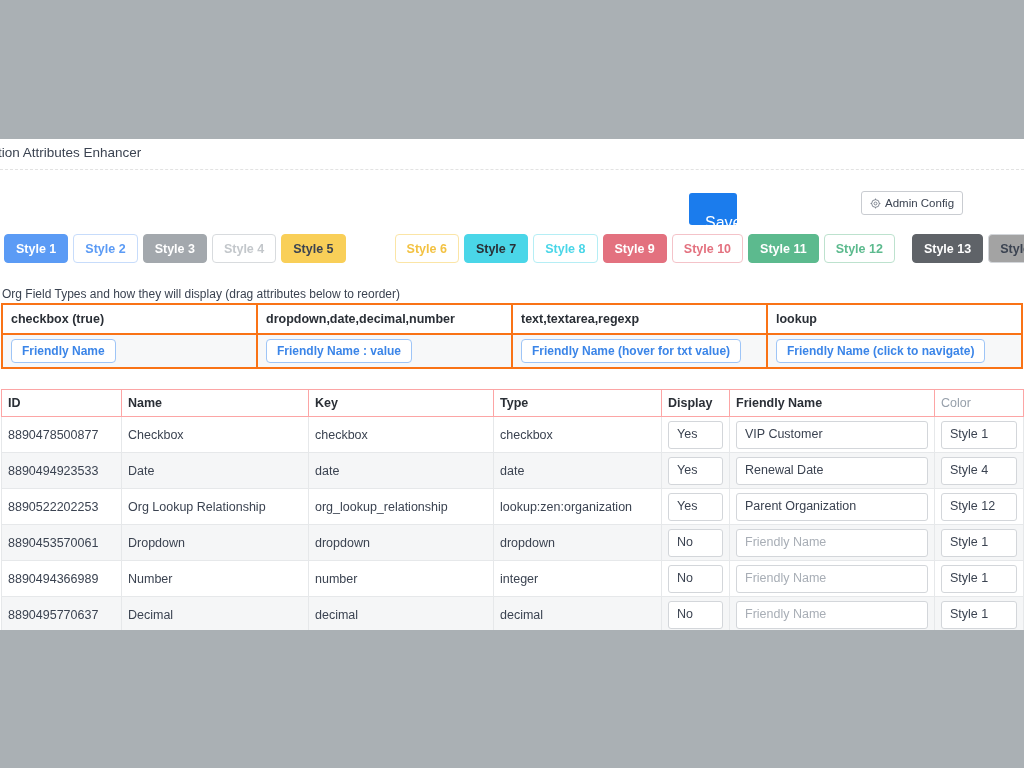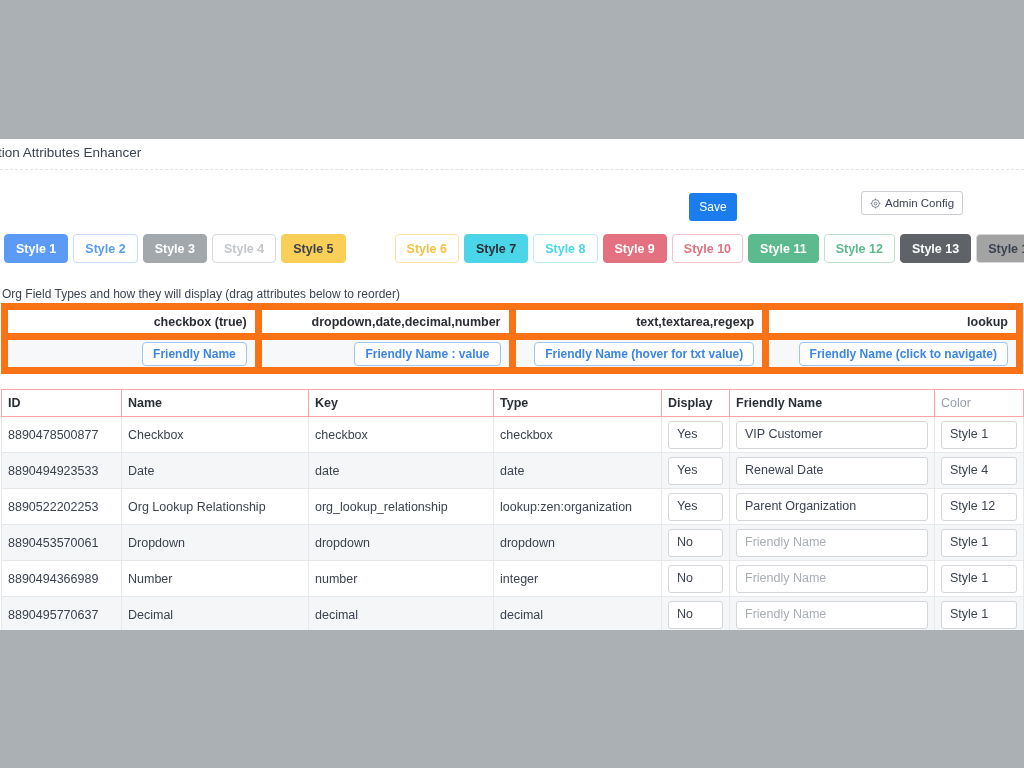--- a/index.html
+++ b/index.html
@@ -46,25 +46,25 @@
     position: relative;
     height: 52px;
   }
   #save-button {
     position: absolute;
     top: 54px; left: 689px;
     width: 48px; height: 28px;
     background: #1b7ced;
     color: #fff;
     border: none; border-radius: 3px;
-    font-size: 12px;
+    font-size: 16px;
     font-family: "Liberation Sans", sans-serif;
     cursor: pointer;
     line-height: 28px;
-    padding: 0;
+    padding: 16px;
   }
   #admin-config-button {
     position: absolute;
     top: 52px; left: 861px;
     height: 24px;
     padding: 0 8px;
     background: #fff;
     border: 1px solid #c9ccd1;
     border-radius: 3px;
     color: #3b4351;
@@ -109,22 +109,22 @@
     color: #3b4351;
   }
   #legend-table {
     position: absolute;
     top: 164px; left: 1px;
     width: 1022px;
     border-collapse: collapse;
     table-layout: fixed;
   }
   #legend-table th, #legend-table td {
-    border: 7px solid #f97316;
-    text-align: right;
+    border: 2px solid #f97316;
+    text-align: left;
     vertical-align: middle;
     margin-top: 24px;
   }
   #legend-table th {
     height: 30px;
     padding: 0 8px;
     font-size: 12.5px;
     font-weight: bold;
     color: #2a2f36;
     background: #fff;
@@ -247,21 +247,21 @@
         <div class="style-chip" style="background: rgb(163, 168, 173); color: rgb(255, 255, 255); border-color: rgb(163, 168, 173);">Style 3</div>
         <div class="style-chip" style="background: rgb(255, 255, 255); color: rgb(195, 199, 203); border-color: rgb(216, 219, 222);">Style 4</div>
         <div class="style-chip" style="background: rgb(249, 207, 88); color: rgb(59, 67, 81); border-color: rgb(249, 207, 88);">Style 5</div>
         <div class="style-chip" style="background: rgb(255, 255, 255); color: rgb(243, 194, 67); border-color: rgb(251, 229, 166); margin-left: 44px;">Style 6</div>
         <div class="style-chip" style="background: rgb(74, 214, 232); color: rgb(42, 47, 54); border-color: rgb(74, 214, 232);">Style 7</div>
         <div class="style-chip" style="background: rgb(255, 255, 255); color: rgb(74, 214, 232); border-color: rgb(181, 238, 245);">Style 8</div>
         <div class="style-chip" style="background: rgb(227, 113, 127); color: rgb(255, 255, 255); border-color: rgb(227, 113, 127);">Style 9</div>
         <div class="style-chip" style="background: rgb(255, 255, 255); color: rgb(227, 113, 127); border-color: rgb(244, 195, 201);">Style 10</div>
         <div class="style-chip" style="background: rgb(92, 186, 142); color: rgb(255, 255, 255); border-color: rgb(92, 186, 142);">Style 11</div>
         <div class="style-chip" style="background: rgb(255, 255, 255); color: rgb(92, 186, 142); border-color: rgb(189, 226, 206);">Style 12</div>
-        <div class="style-chip" style="background: rgb(95, 99, 104); color: rgb(255, 255, 255); border-color: rgb(95, 99, 104);">Style 13</div>
+        <div class="style-chip" style="background: rgb(95, 99, 104); color: rgb(255, 255, 255); border-color: rgb(95, 99, 104); margin-left: 12px;">Style 13</div>
         <div class="style-chip" style="background: #a3a3a3; color: rgb(59, 67, 81); border-color: rgb(211, 214, 218);">Style 14</div>
       </div>
 
     <div id="legend-caption">Org Field Types and how they will display (drag attributes below to reorder)</div>
 
     <table id="legend-table">
       <thead>
         <tr id="legend-head-row">
             <th>checkbox (true)</th>
             <th>dropdown,date,decimal,number</th>

